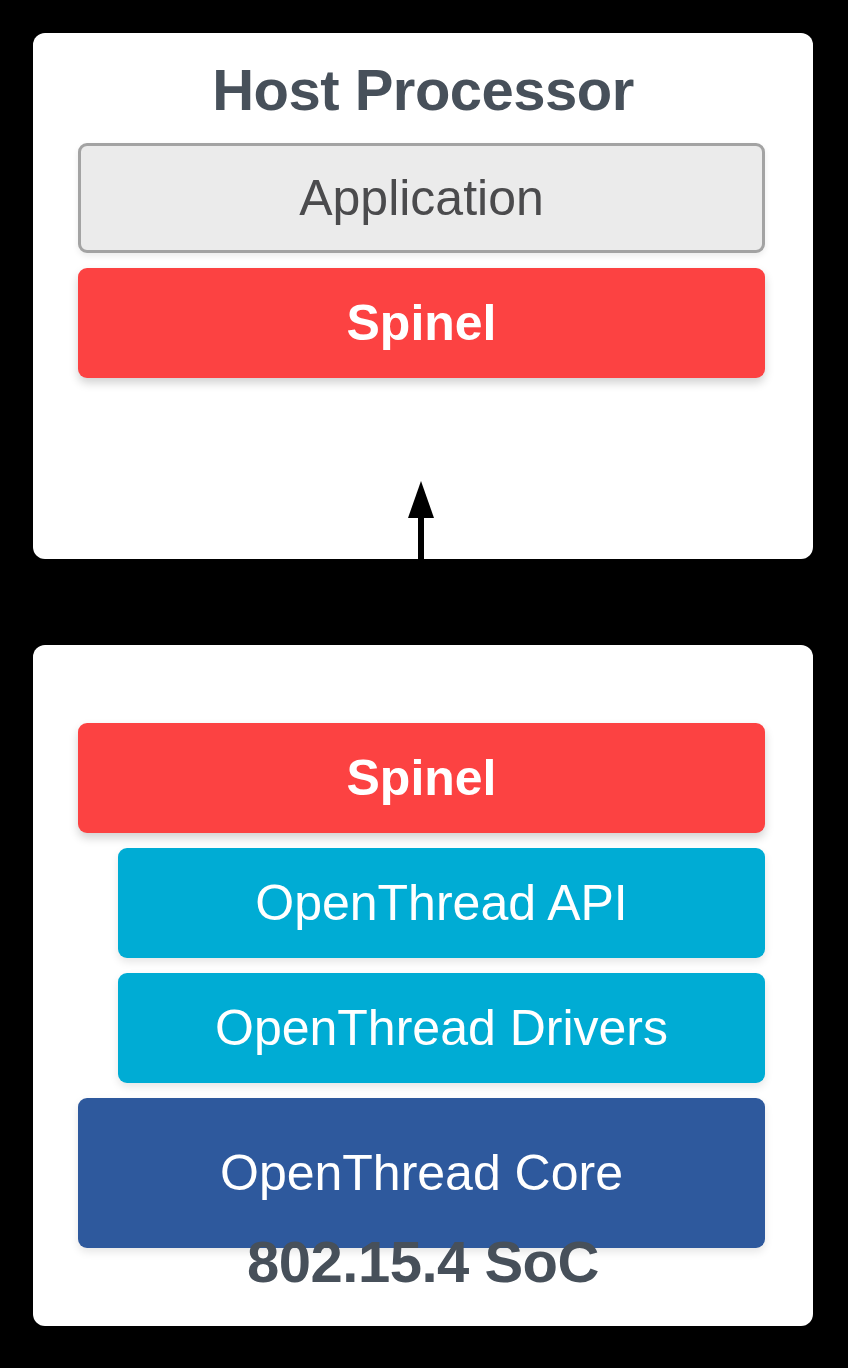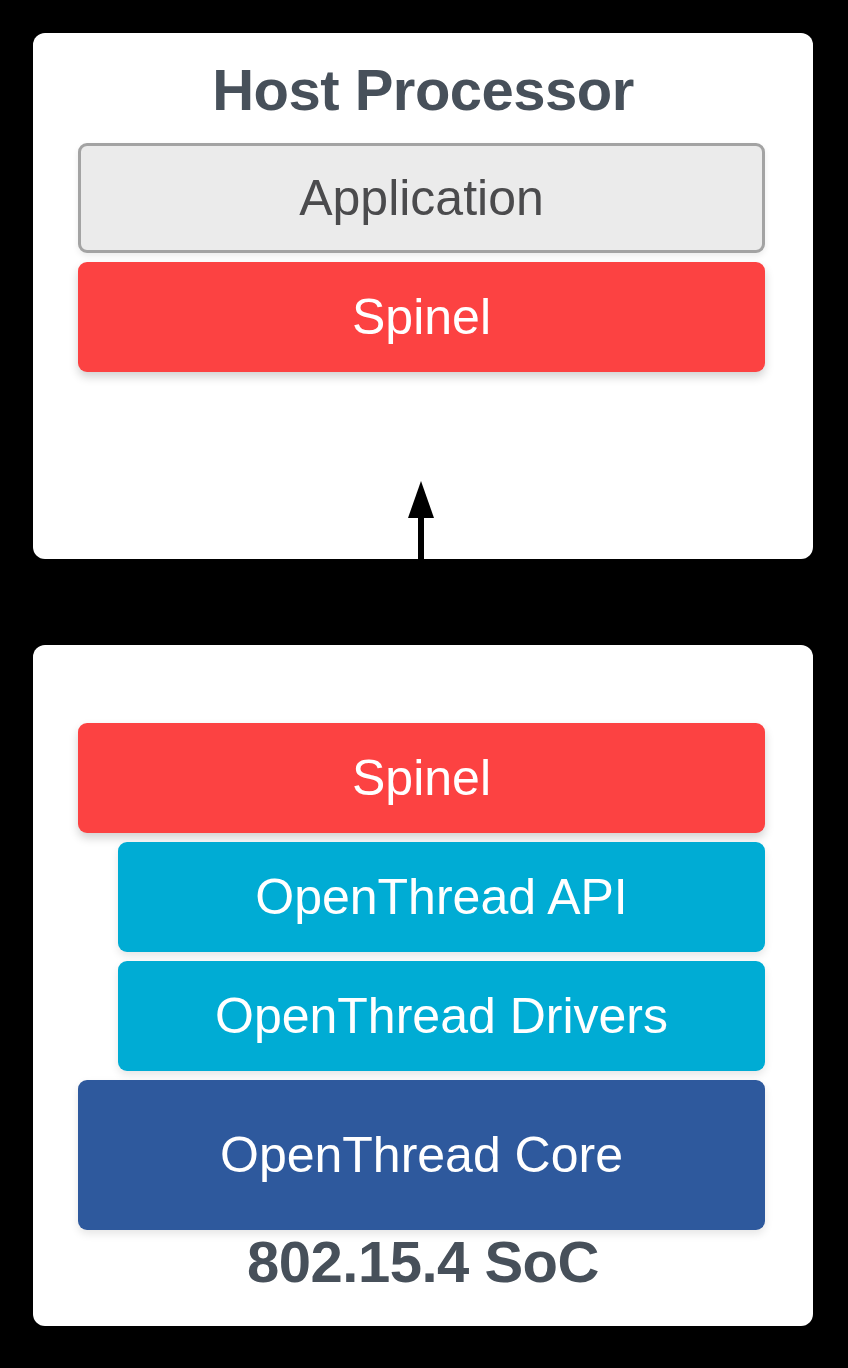--- a/index.html
+++ b/index.html
@@ -40,21 +40,21 @@
   }
   .panel-top .panel-title { top: 22px; }
   .panel-bottom .panel-title { top: 582px; }
 
   .layer-stack {
     position: absolute;
     left: 45px;
     width: 687px;
     display: flex;
     flex-direction: column;
-    gap: 9px;
+    gap: 15px;
   }
   .panel-top .layer-stack { top: 110px; }
   .panel-bottom .layer-stack { top: 78px; }
 
   .layer {
     box-sizing: border-box;
     height: 110px;
     border-radius: 9px;
     display: flex;
     align-items: center;
@@ -66,20 +66,21 @@
   .layer.gray {
     background: var(--gray_fill, #EBEBEB);
     border: 3px solid var(--gray_border, #A3A3A3);
     color: var(--gray_text, #4B4B4D);
     box-shadow: 0 3px 6px rgba(0,0,0,0.08);
   }
   .layer.red {
     background: var(--red, #FC4242);
     color: var(--white_text, #ffffff);
     box-shadow: 0 5px 10px rgba(0,0,0,0.18);
+    font-weight: bold;
   }
   .layer.cyan {
     background: var(--cyan, #00ACD4);
     color: var(--white_text, #ffffff);
     box-shadow: 0 4px 8px rgba(0,0,0,0.10);
     margin-left: 40px;
   }
   .layer.navy {
     background: var(--navy, #2E599D);
     color: var(--white_text, #ffffff);

